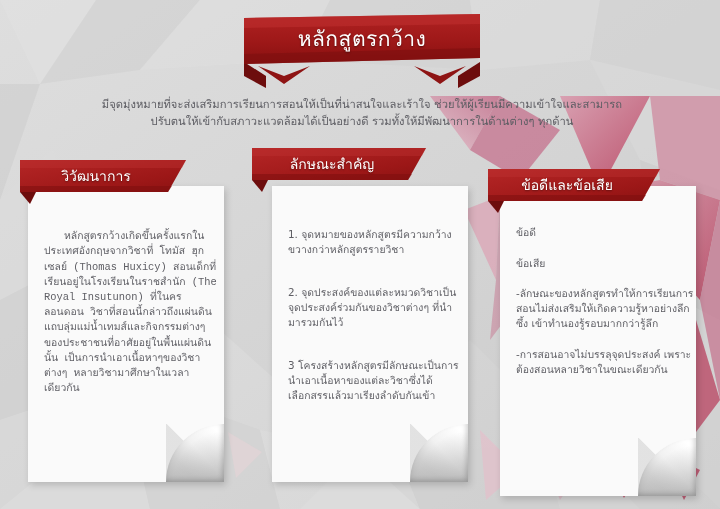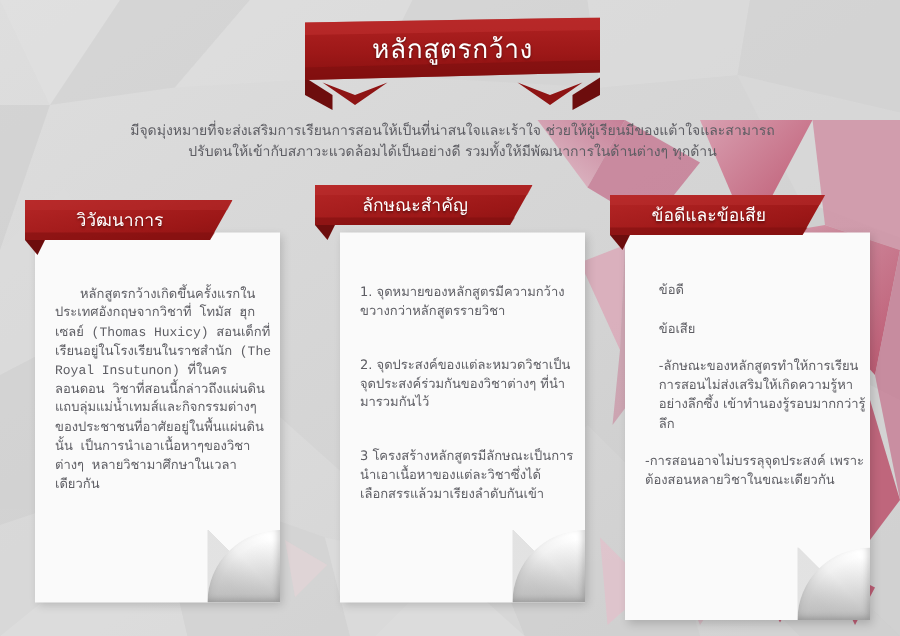--- a/index.html
+++ b/index.html
@@ -95,21 +95,21 @@
   }
 
   
   .ribbon {
     position: absolute;
     z-index: 20;
     height: 32px;
   }
   #ribbon-1 { left: 20px;  top: 160px; width: 166px; }
   #ribbon-2 { left: 252px; top: 148px; width: 174px; }
-  #ribbon-3 { left: 488px; top: 156px; width: 172px; }
+  #ribbon-3 { left: 488px; top: 169px; width: 172px; }
 
   .ribbon-label {
     position: absolute;
     inset: 0;
     display: flex;
     align-items: center;
     justify-content: center;
     padding-right: 14px;
     color: #ffffff;
     font-size: 14px;
@@ -127,21 +127,21 @@
     white-space: pre-line;
   }
   #body-1 { left: 44px;  top: 214px; width: 176px; font-family: Liberation Mono, monospace; }
   #body-2 { left: 288px; top: 212px; width: 176px; }
   #body-3 { left: 516px; top: 210px; width: 178px; }
 
   .para { margin-bottom: 12px; }
   .para:last-child { margin-bottom: 0; }
   #body-1 .para { text-indent: 0; }
   #body-1 .para.lead { text-indent: 20px; }
-  .subhead { margin-bottom: 0; margin-left: 11px; }
+  .subhead { margin-bottom: 0; }
 </style>
 </head>
 <body>
 
 <svg id="bg-layer" viewBox="0 0 720 509" xmlns="http://www.w3.org/2000/svg">
   <defs>
     <linearGradient id="gBase" x1="0" y1="0" x2="1" y2="1">
       <stop offset="0%" stop-color="#dedede"></stop>
       <stop offset="55%" stop-color="#d4d4d4"></stop>
       <stop offset="100%" stop-color="#c9c9c9"></stop>
@@ -216,21 +216,21 @@
     <polygon points="14,52 40,70 66,52 40,62" fill="#8e1414"></polygon>
     <polygon points="170,52 196,70 222,52 196,62" fill="#8e1414"></polygon>
     <polygon points="0,4 236,0 236,44 0,50" fill="url(#gRibbon)"></polygon>
     <polygon points="0,4 236,0 236,10 0,14" fill="#c03030" opacity="0.55"></polygon>
     <polygon points="0,40 236,34 236,44 0,50" fill="#7d0f0f" opacity="0.6"></polygon>
   </svg>
   <div id="banner-title">หลักสูตรกว้าง</div>
 </div>
 
 <div id="intro">
-  <div>มีจุดมุ่งหมายที่จะส่งเสริมการเรียนการสอนให้เป็นที่น่าสนใจและเร้าใจ ช่วยให้ผู้เรียนมีของแต้าใจและสามารถ</div>
+  <div>มีจุดมุ่งหมายที่จะส่งเสริมการเรียนการสอนให้เป็นที่น่าสนใจและเร้าใจ ช่วยให้ผู้เรียนมีความเข้าใจและสามารถ</div>
   <div>ปรับตนให้เข้ากับสภาวะแวดล้อมได้เป็นอย่างดี รวมทั้งให้มีพัฒนาการในด้านต่างๆ ทุกด้าน</div>
 </div>
 
 <div class="card" id="card-1">
   <div class="card-curl-notch"></div>
   <div class="card-curl"></div>
 </div>
 <div class="ribbon" id="ribbon-1">
   <svg width="166" height="44" viewBox="0 0 166 44" xmlns="http://www.w3.org/2000/svg">
     <polygon points="0,32 10,44 16,32" fill="#6d0d0d"></polygon>

